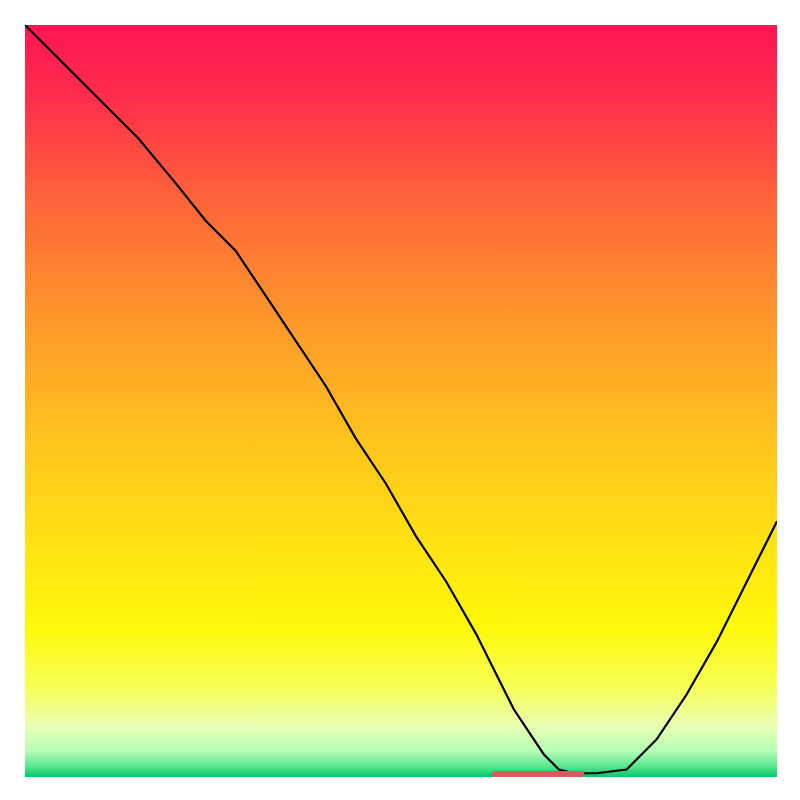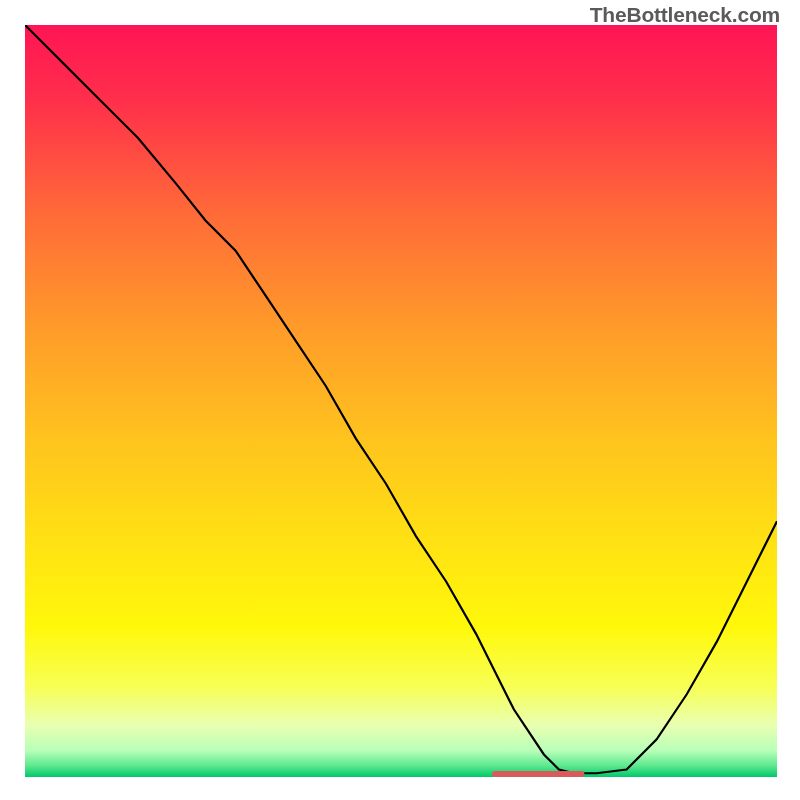--- a/index.html
+++ b/index.html
@@ -73,16 +73,15 @@
     <rect x="0" y="0" width="100" height="100" fill="url(#bg-grad)"></rect>
   </svg>
 
   <svg class="curve-svg" viewBox="0 0 100 100" preserveAspectRatio="none">
     <g id="series-group">
         <path d="M0.000 0.000 L5.000 5.000 L10.000 10.000 L15.000 15.000 L20.000 21.000 L24.000 26.000 L28.000 30.000 L32.000 36.000 L36.000 42.000 L40.000 48.000 L44.000 55.000 L48.000 61.000 L52.000 68.000 L56.000 74.000 L60.000 81.000 L63.000 87.000 L65.000 91.000 L67.000 94.000 L69.000 97.000 L71.000 99.000 L73.000 99.500 L76.000 99.500 L80.000 99.000 L84.000 95.000 L88.000 89.000 L92.000 82.000 L96.000 74.000 L100.000 66.000" fill="none" stroke="#000000" stroke-width="2.2" vector-effect="non-scaling-stroke"></path>
         <path d="M62.500 99.600 L74.000 99.600" fill="none" stroke="#d85a5a" stroke-width="6" vector-effect="non-scaling-stroke" stroke-linecap="round"></path>
       </g>
   </svg>
 
-  <div class="watermark">TheBottleneck.com</div>
 
   <div class="frame"></div>
 </div>
 
 </body></html>

